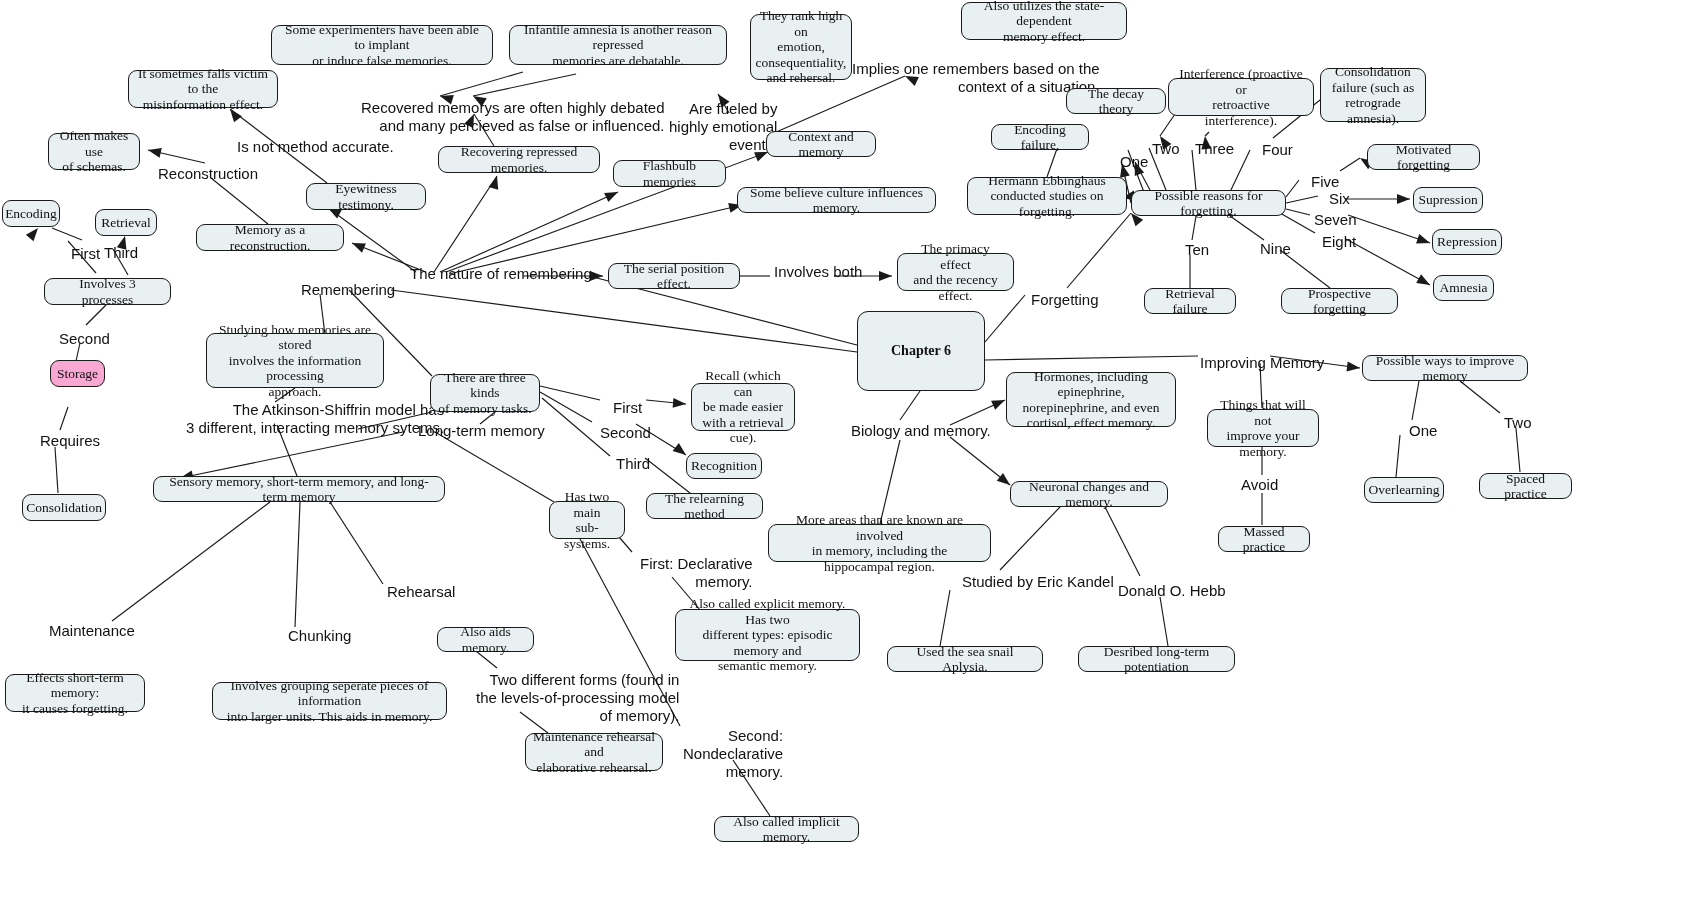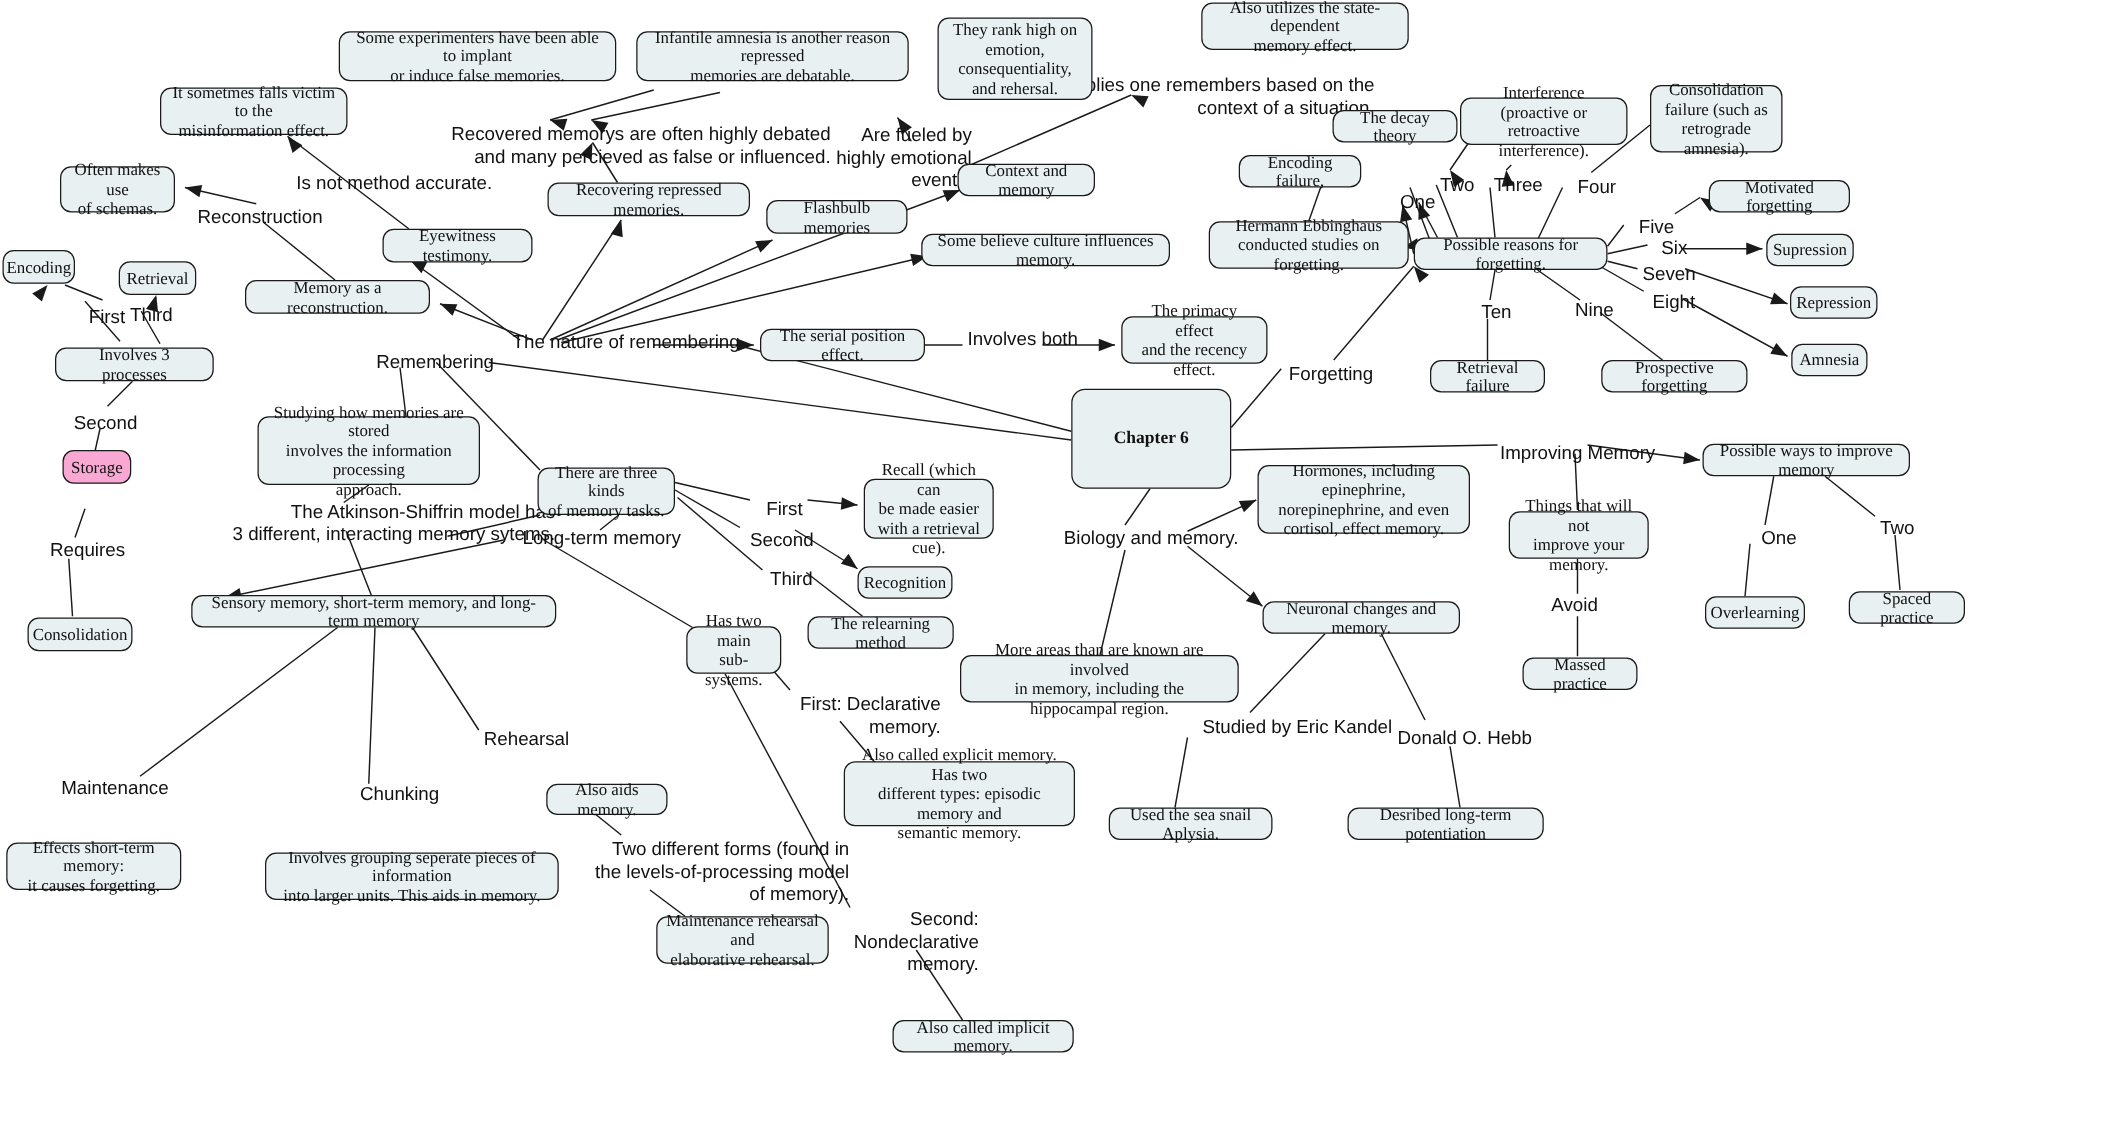--- a/index.html
+++ b/index.html
@@ -235,21 +235,21 @@
     <div class="node" style="left: 509px; top: 25px; width: 218px; height: 40px; background: rgb(232, 240, 242); border-color: rgb(26, 26, 26);">
       <span style="white-space: pre-line;">Infantile amnesia is another reason repressed
 memories are debatable.</span>
     </div>
     <div class="node" style="left: 438px; top: 146px; width: 162px; height: 27px; background: rgb(232, 240, 242); border-color: rgb(26, 26, 26);">
       <span style="white-space: pre-line;">Recovering repressed memories.</span>
     </div>
     <div class="node" style="left: 613px; top: 160px; width: 113px; height: 27px; background: rgb(232, 240, 242); border-color: rgb(26, 26, 26);">
       <span style="white-space: pre-line;">Flashbulb memories</span>
     </div>
-    <div class="node" style="left: 750px; top: 14px; width: 124px; height: 66px; background: rgb(232, 240, 242); border-color: rgb(26, 26, 26);">
+    <div class="node" style="left: 750px; top: 14px; width: 102px; height: 66px; background: rgb(232, 240, 242); border-color: rgb(26, 26, 26);">
       <span style="white-space: pre-line;">They rank high on
 emotion,
 consequentiality,
 and rehersal.</span>
     </div>
     <div class="node" style="left: 766px; top: 131px; width: 110px; height: 26px; background: rgb(232, 240, 242); border-color: rgb(26, 26, 26);">
       <span style="white-space: pre-line;">Context and memory</span>
     </div>
     <div class="node" style="left: 737px; top: 187px; width: 199px; height: 26px; background: rgb(232, 240, 242); border-color: rgb(26, 26, 26);">
       <span style="white-space: pre-line;">Some believe culture influences memory.</span>
@@ -264,21 +264,21 @@
     <div class="node" style="left: 897px; top: 253px; width: 117px; height: 38px; background: rgb(232, 240, 242); border-color: rgb(26, 26, 26);">
       <span style="white-space: pre-line;">The primacy effect
 and the recency effect.</span>
     </div>
     <div class="node central" style="left: 857px; top: 311px; width: 128px; height: 80px; background: rgb(232, 240, 242); border-color: rgb(26, 26, 26);">
       <span style="white-space: pre-line;">Chapter 6</span>
     </div>
     <div class="node" style="left: 1066px; top: 88px; width: 100px; height: 26px; background: rgb(232, 240, 242); border-color: rgb(26, 26, 26);">
       <span style="white-space: pre-line;">The decay theory</span>
     </div>
-    <div class="node" style="left: 1168px; top: 78px; width: 134px; height: 38px; background: rgb(232, 240, 242); border-color: rgb(26, 26, 26); justify-content: center;">
+    <div class="node" style="left: 1168px; top: 78px; width: 146px; height: 38px; background: rgb(232, 240, 242); border-color: rgb(26, 26, 26); justify-content: center;">
       <span style="white-space: pre-line;">Interference (proactive or
 retroactive interference).</span>
     </div>
     <div class="node" style="left: 1320px; top: 68px; width: 106px; height: 54px; background: rgb(232, 240, 242); border-color: rgb(26, 26, 26);">
       <span style="white-space: pre-line;">Consolidation
 failure (such as
 retrograde amnesia).</span>
     </div>
     <div class="node" style="left: 991px; top: 124px; width: 98px; height: 26px; background: rgb(232, 240, 242); border-color: rgb(26, 26, 26);">
       <span style="white-space: pre-line;">Encoding failure,</span>
@@ -313,21 +313,21 @@
 norepinephrine, and even
 cortisol, effect memory.</span>
     </div>
     <div class="node" style="left: 1010px; top: 481px; width: 158px; height: 26px; background: rgb(232, 240, 242); border-color: rgb(26, 26, 26);">
       <span style="white-space: pre-line;">Neuronal changes and memory.</span>
     </div>
     <div class="node" style="left: 768px; top: 524px; width: 223px; height: 38px; background: rgb(232, 240, 242); border-color: rgb(26, 26, 26);">
       <span style="white-space: pre-line;">More areas than are known are involved
 in memory, including the hippocampal region.</span>
     </div>
-    <div class="node" style="left: 887px; top: 646px; width: 131px; height: 26px; background: rgb(232, 240, 242); border-color: rgb(26, 26, 26);">
+    <div class="node" style="left: 887px; top: 646px; width: 156px; height: 26px; background: rgb(232, 240, 242); border-color: rgb(26, 26, 26);">
       <span style="white-space: pre-line;">Used the sea snail Aplysia.</span>
     </div>
     <div class="node" style="left: 1078px; top: 646px; width: 157px; height: 26px; background: rgb(232, 240, 242); border-color: rgb(26, 26, 26);">
       <span style="white-space: pre-line;">Desribed long-term potentiation</span>
     </div>
     <div class="node" style="left: 1362px; top: 355px; width: 166px; height: 26px; background: rgb(232, 240, 242); border-color: rgb(26, 26, 26);">
       <span style="white-space: pre-line;">Possible ways to improve memory</span>
     </div>
     <div class="node" style="left: 1207px; top: 409px; width: 112px; height: 38px; background: rgb(232, 240, 242); border-color: rgb(26, 26, 26);">
       <span style="white-space: pre-line;">Things that will not

